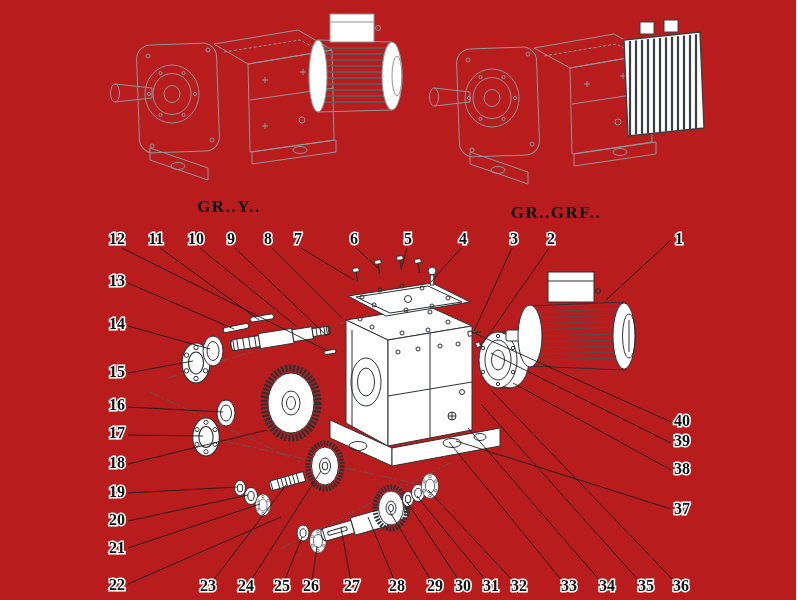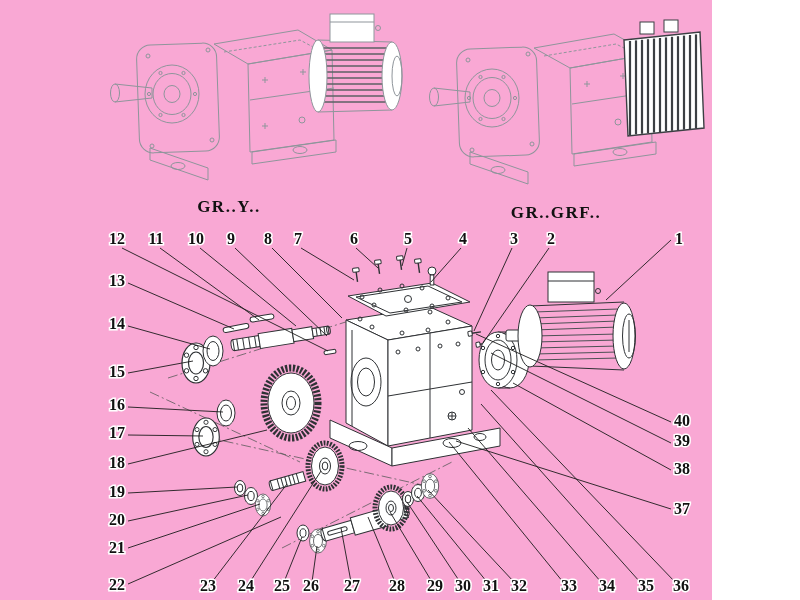--- a/index.html
+++ b/index.html
@@ -1,16 +1,16 @@
 <!DOCTYPE html>
 <html><head>
 <meta charset="utf-8">
 <style>
   html,body{margin:0;padding:0;background:#fff;}
-  #stage{position:relative;width:712px;height:600px;background:#f9a8d4;overflow:hidden;
+  #stage{position:relative;width:796px;height:600px;background:#b91c1c;overflow:hidden;
          font-family:"Liberation Serif", serif;}
   svg{position:absolute;left:0;top:0;}
   .axis{stroke:#5a5a5a;stroke-width:.8;stroke-dasharray:10 3 2 3;fill:none;}
   .leader{stroke:#1c1c1c;stroke-width:.9;}
   .callout{font:bold 16px "Liberation Serif", serif;fill:#111;text-anchor:middle;
            paint-order:stroke;stroke:#fff;stroke-width:3px;}
   .variant-label{font:bold 17px "Liberation Serif", serif;fill:#111;letter-spacing:1.5px;text-anchor:middle;}
   .pf{fill:#fff;stroke:#2e3134;stroke-width:1;}
   .ln{fill:none;stroke:#2e3134;stroke-width:1;}
   .dot{fill:none;stroke:#2e3134;stroke-width:1;}

